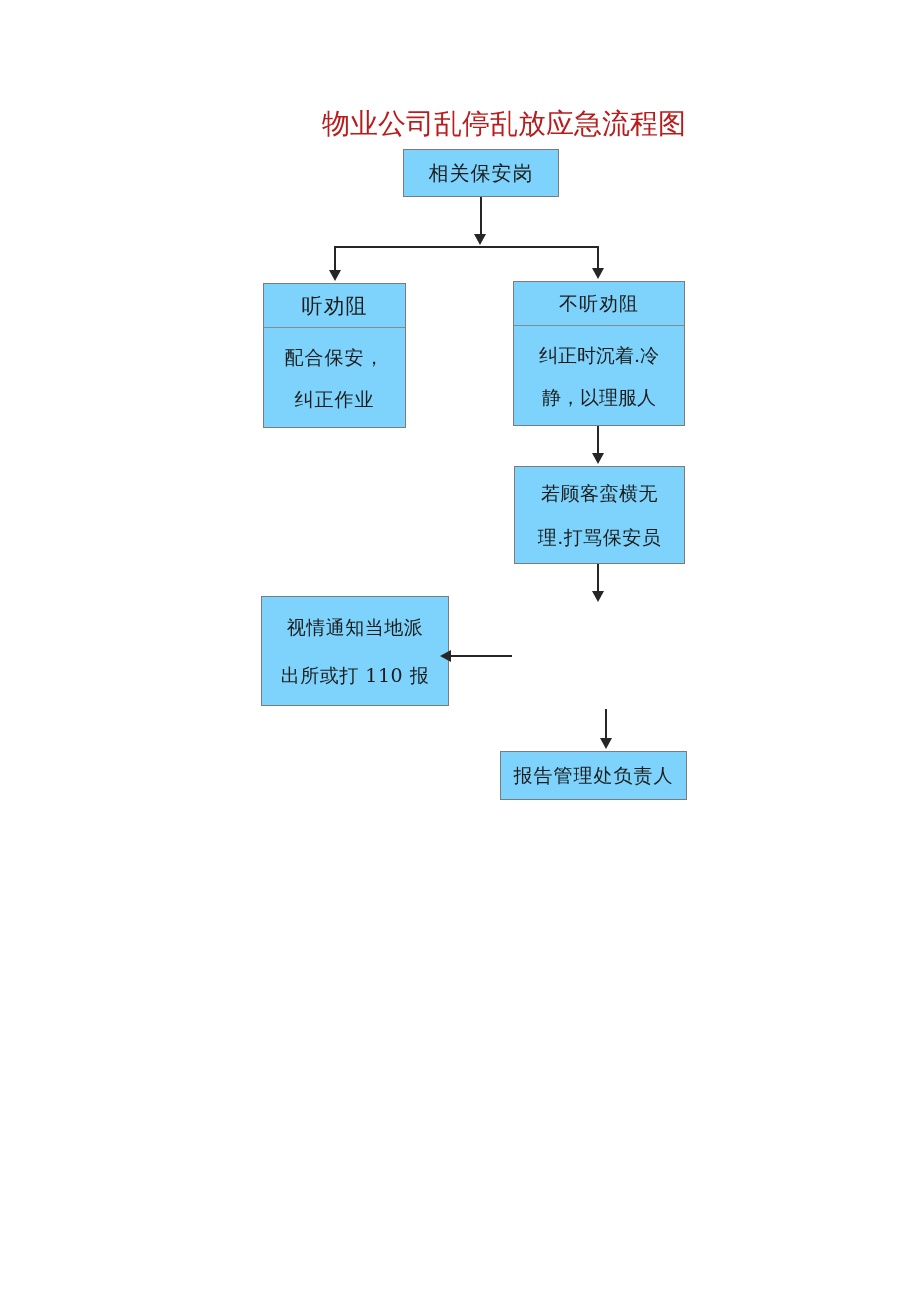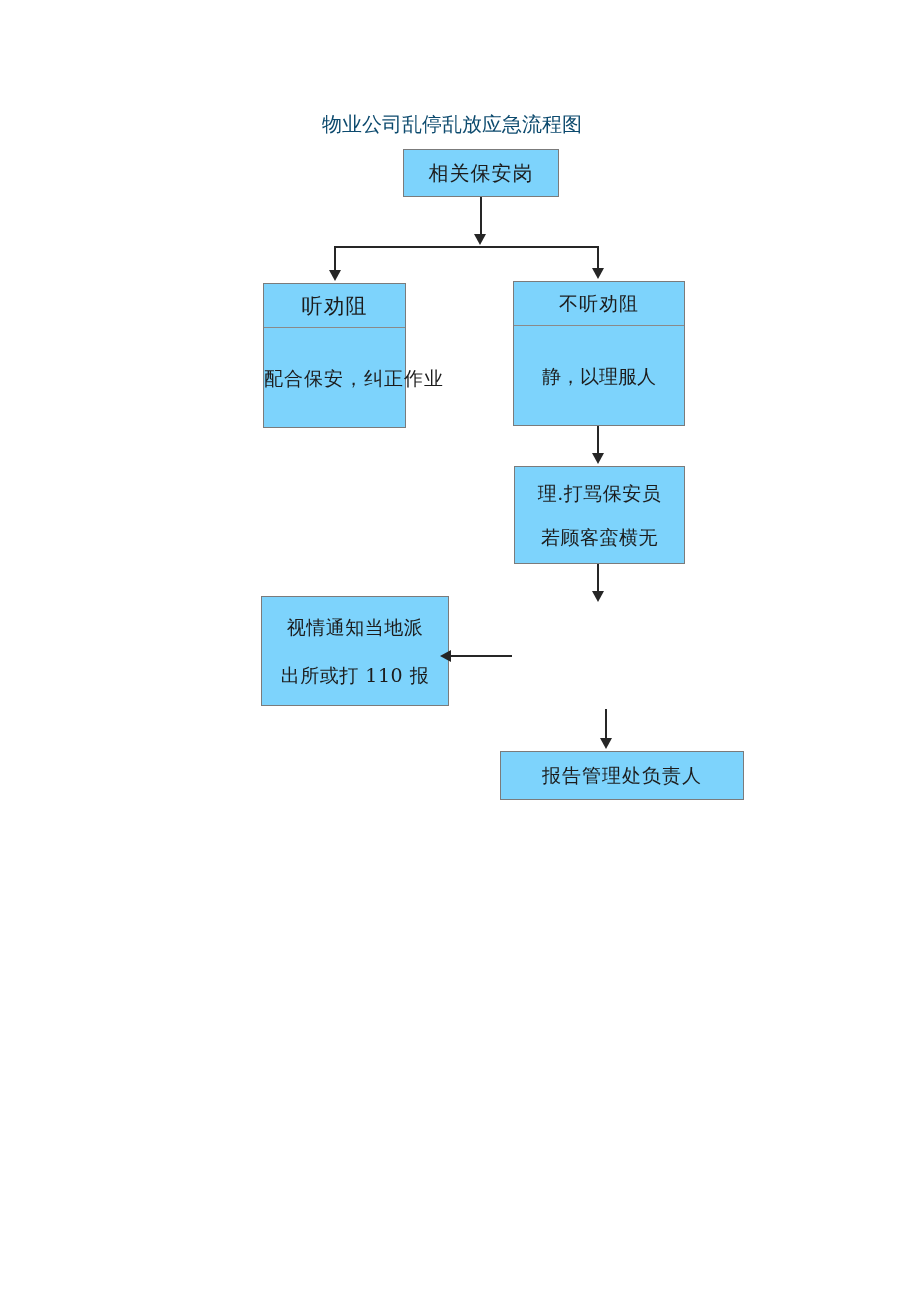--- a/index.html
+++ b/index.html
@@ -19,24 +19,24 @@
     background: #ffffff;
     overflow: hidden;
   }
 
   
   .chart-title {
     position: absolute;
     left: 322px;
     top: 108px;
     width: 340px;
-    font-size: 20px;
+    font-size: 28px;
     line-height: 32px;
     letter-spacing: 0px;
-    color: #0c4a6e;
+    color: #b91c1c;
     white-space: nowrap;
     font-family: "DejaVu Sans", "Liberation Sans", sans-serif;
   }
 
   
   .node {
     position: absolute;
     box-sizing: border-box;
     border: 1px solid #7b7b7b;
     background: #7dd3fc;
@@ -67,22 +67,23 @@
     align-items: center;
     justify-content: center;
     text-align: center;
     white-space: nowrap;
   }
   .node .body {
     box-sizing: border-box;
     width: 100%;
     flex: 1 1 auto;
     display: flex;
+    flex-direction: column;
     align-items: center;
-    justify-content: space-between;
+    justify-content: center;
   }
 
   
   #node-top {
     left: 403px; top: 149px; width: 156px; height: 48px;
     font-size: 20px;
   }
   #node-top .line { letter-spacing: 1px; }
 
   #node-listen {
@@ -112,21 +113,21 @@
   #node-police .line { line-height: 48px; letter-spacing: 0.5px; }
 
   #node-report-leader {
     left: 512px; top: 604px; width: 199px; height: 105px;
     font-size: 19px;
   }
   #node-report-leader .line { line-height: 46px; }
   #node-report-leader .line.spaced { letter-spacing: 4px; text-indent: 4px; }
 
   #node-report-manager {
-    left: 500px; top: 751px; width: 244px; height: 49px;
+    left: 500px; top: 751px; width: 187px; height: 49px;
     font-size: 19px;
   }
   #node-report-manager .line { letter-spacing: 1px; }
 
   
   .vline {
     position: absolute;
     width: 0;
     border-left: 2px solid #262626;
   }
@@ -176,30 +177,31 @@
     <div class="hdr">听劝阻</div>
     <div class="body">
       <span class="line">配合保安，</span>
       <span class="line">纠正作业</span>
     </div>
   </div>
 
   <div class="node split" id="node-nolisten">
     <div class="hdr">不听劝阻</div>
     <div class="body">
+      <span class="line">纠正时沉着.冷</span>
       <span class="line">静，以理服人</span>
     </div>
   </div>
 
   <div class="vline" style="left:597px; top:426px; height:29px;"></div>
   <div class="arrow-down" style="left:592px; top:453px;"></div>
 
   <div class="node" id="node-violent">
+    <span class="line">若顾客蛮横无</span>
     <span class="line">理.打骂保安员</span>
-    <span class="line">若顾客蛮横无</span>
   </div>
 
   <div class="vline" style="left:597px; top:564px; height:29px;"></div>
   <div class="arrow-down" style="left:592px; top:591px;"></div>
 
   <div class="node" id="node-police">
     <span class="line">视情通知当地派</span>
     <span class="line">出所或打 110 报</span>
   </div>
 

